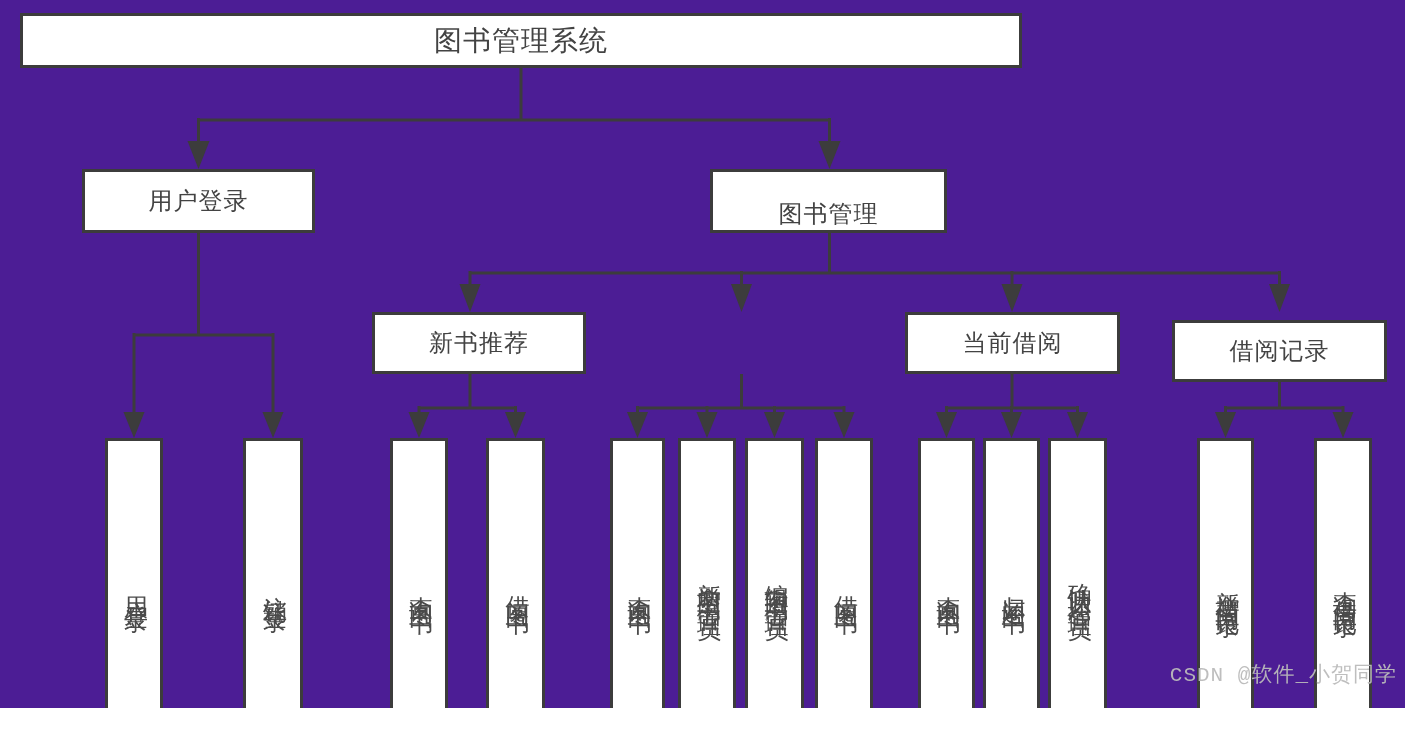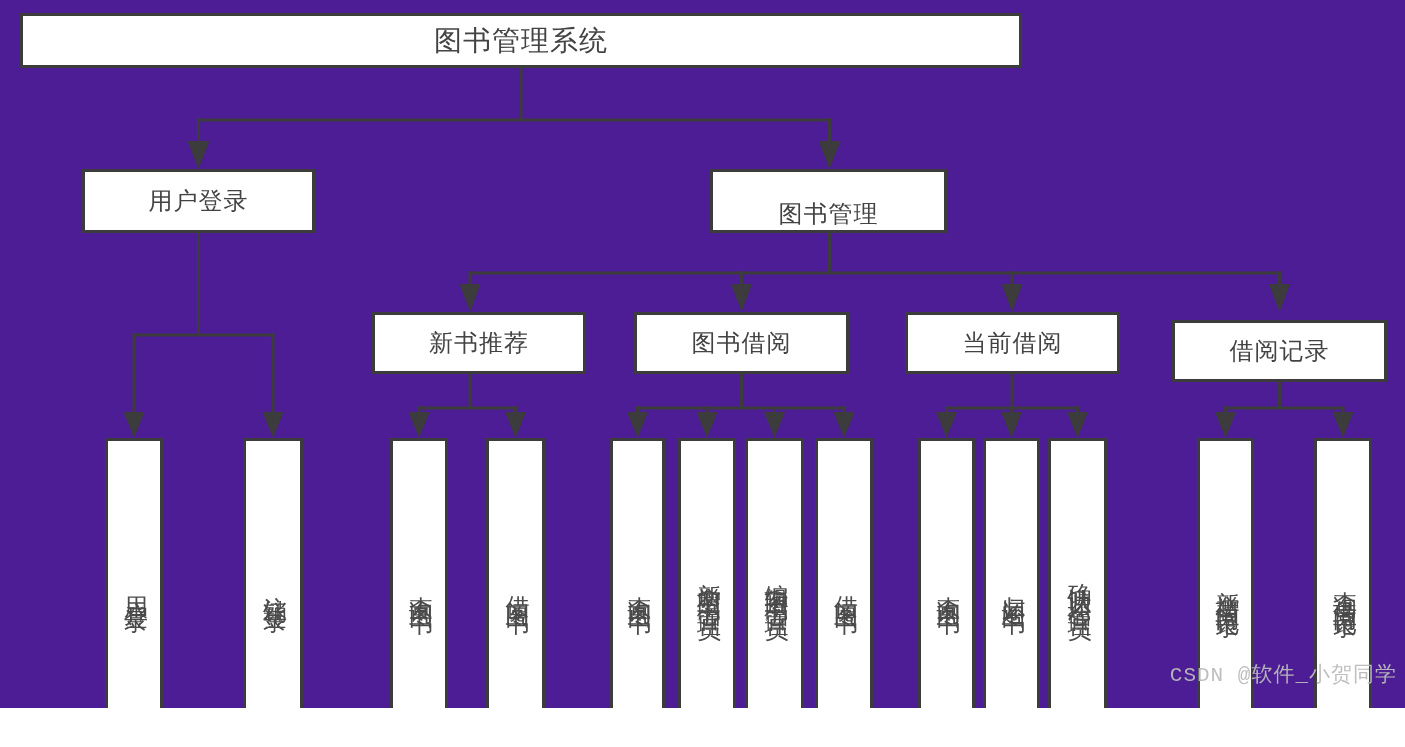--- a/index.html
+++ b/index.html
@@ -84,23 +84,20 @@
   <div class="hbox" style="left:82px;top:169px;width:233px;height:64px;">
     <span>用户登录</span>
   </div>
   <div class="hbox" style="left:710px;top:169px;width:237px;height:64px;align-items:flex-end;">
     <span>图书管理</span>
   </div>
 
   <div class="hbox" style="left:372px;top:312px;width:214px;height:62px;">
     <span>新书推荐</span>
   </div>
-  <div class="hbox" style="left:634px;top:312px;width:215px;height:62px;">
-    <span>图书借阅</span>
-  </div>
   <div class="hbox" style="left:905px;top:312px;width:215px;height:62px;">
     <span>当前借阅</span>
   </div>
   <div class="hbox" style="left:1172px;top:312px;width:215px;height:62px;margin-top:8px;">
     <span>借阅记录</span>
   </div>
 
   <div class="vbox" style="left:105px;top:438px;width:58px;height:297px;">
     <span class="vtext">用户登录</span>
   </div>

